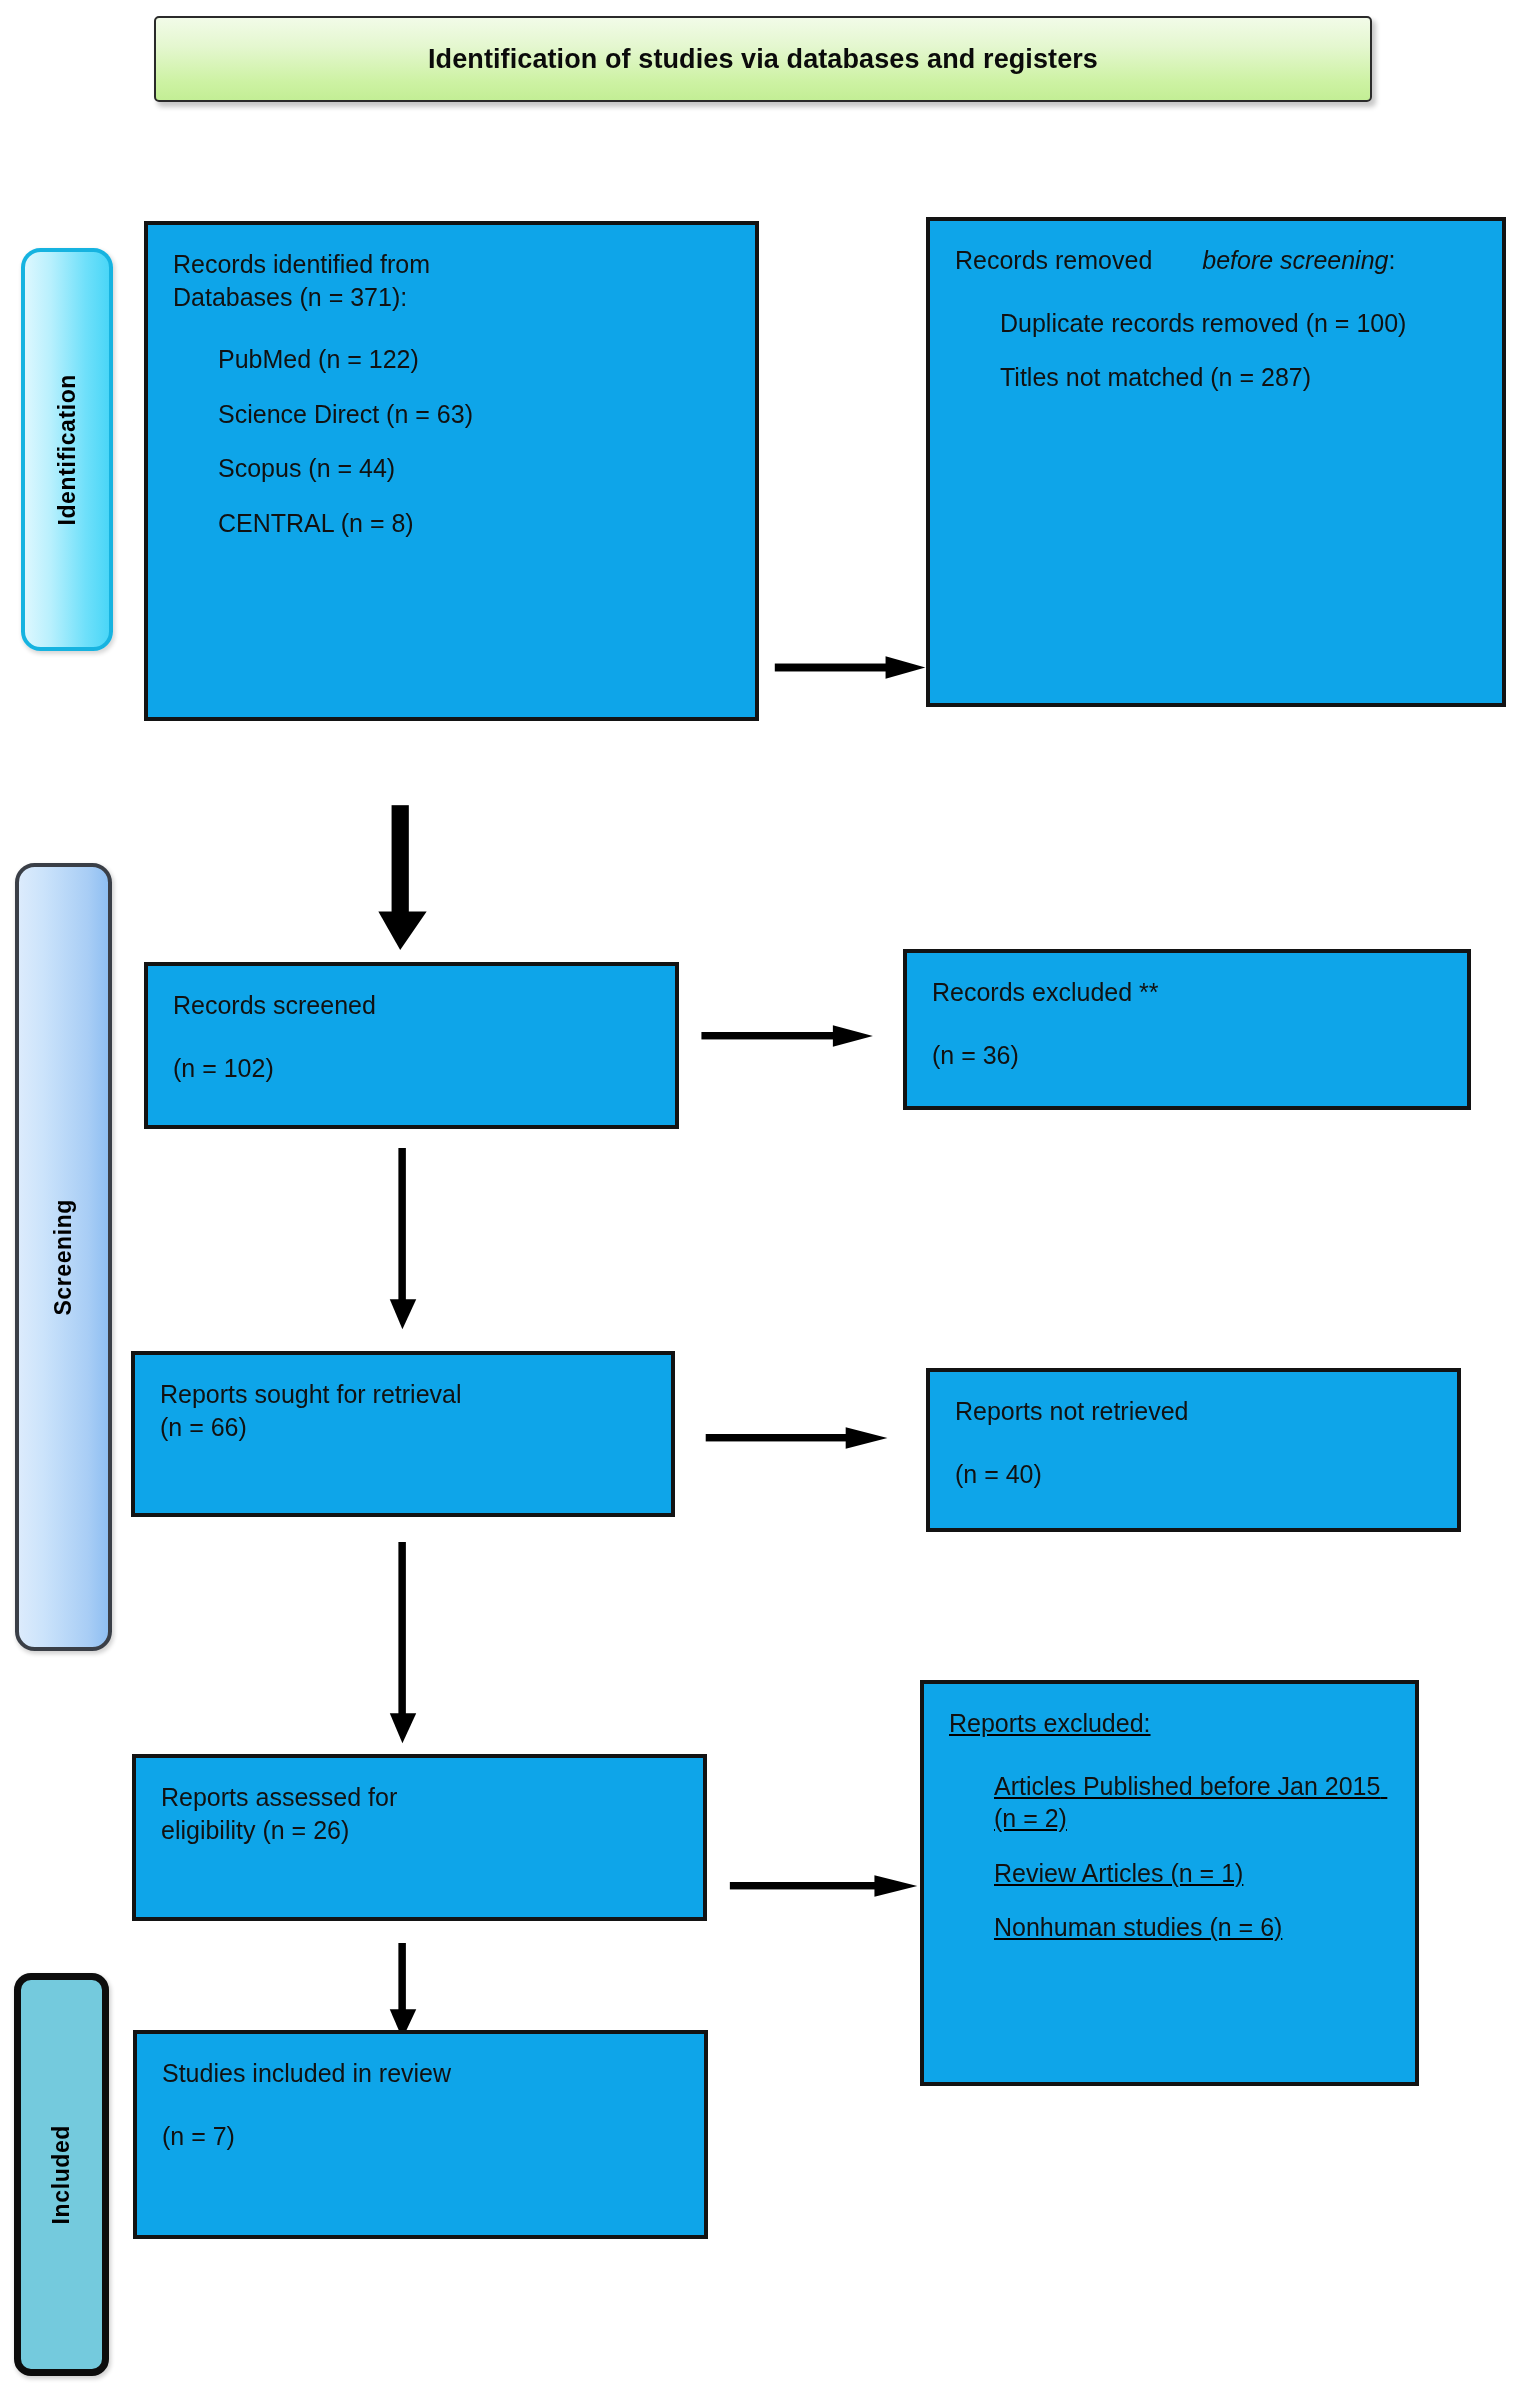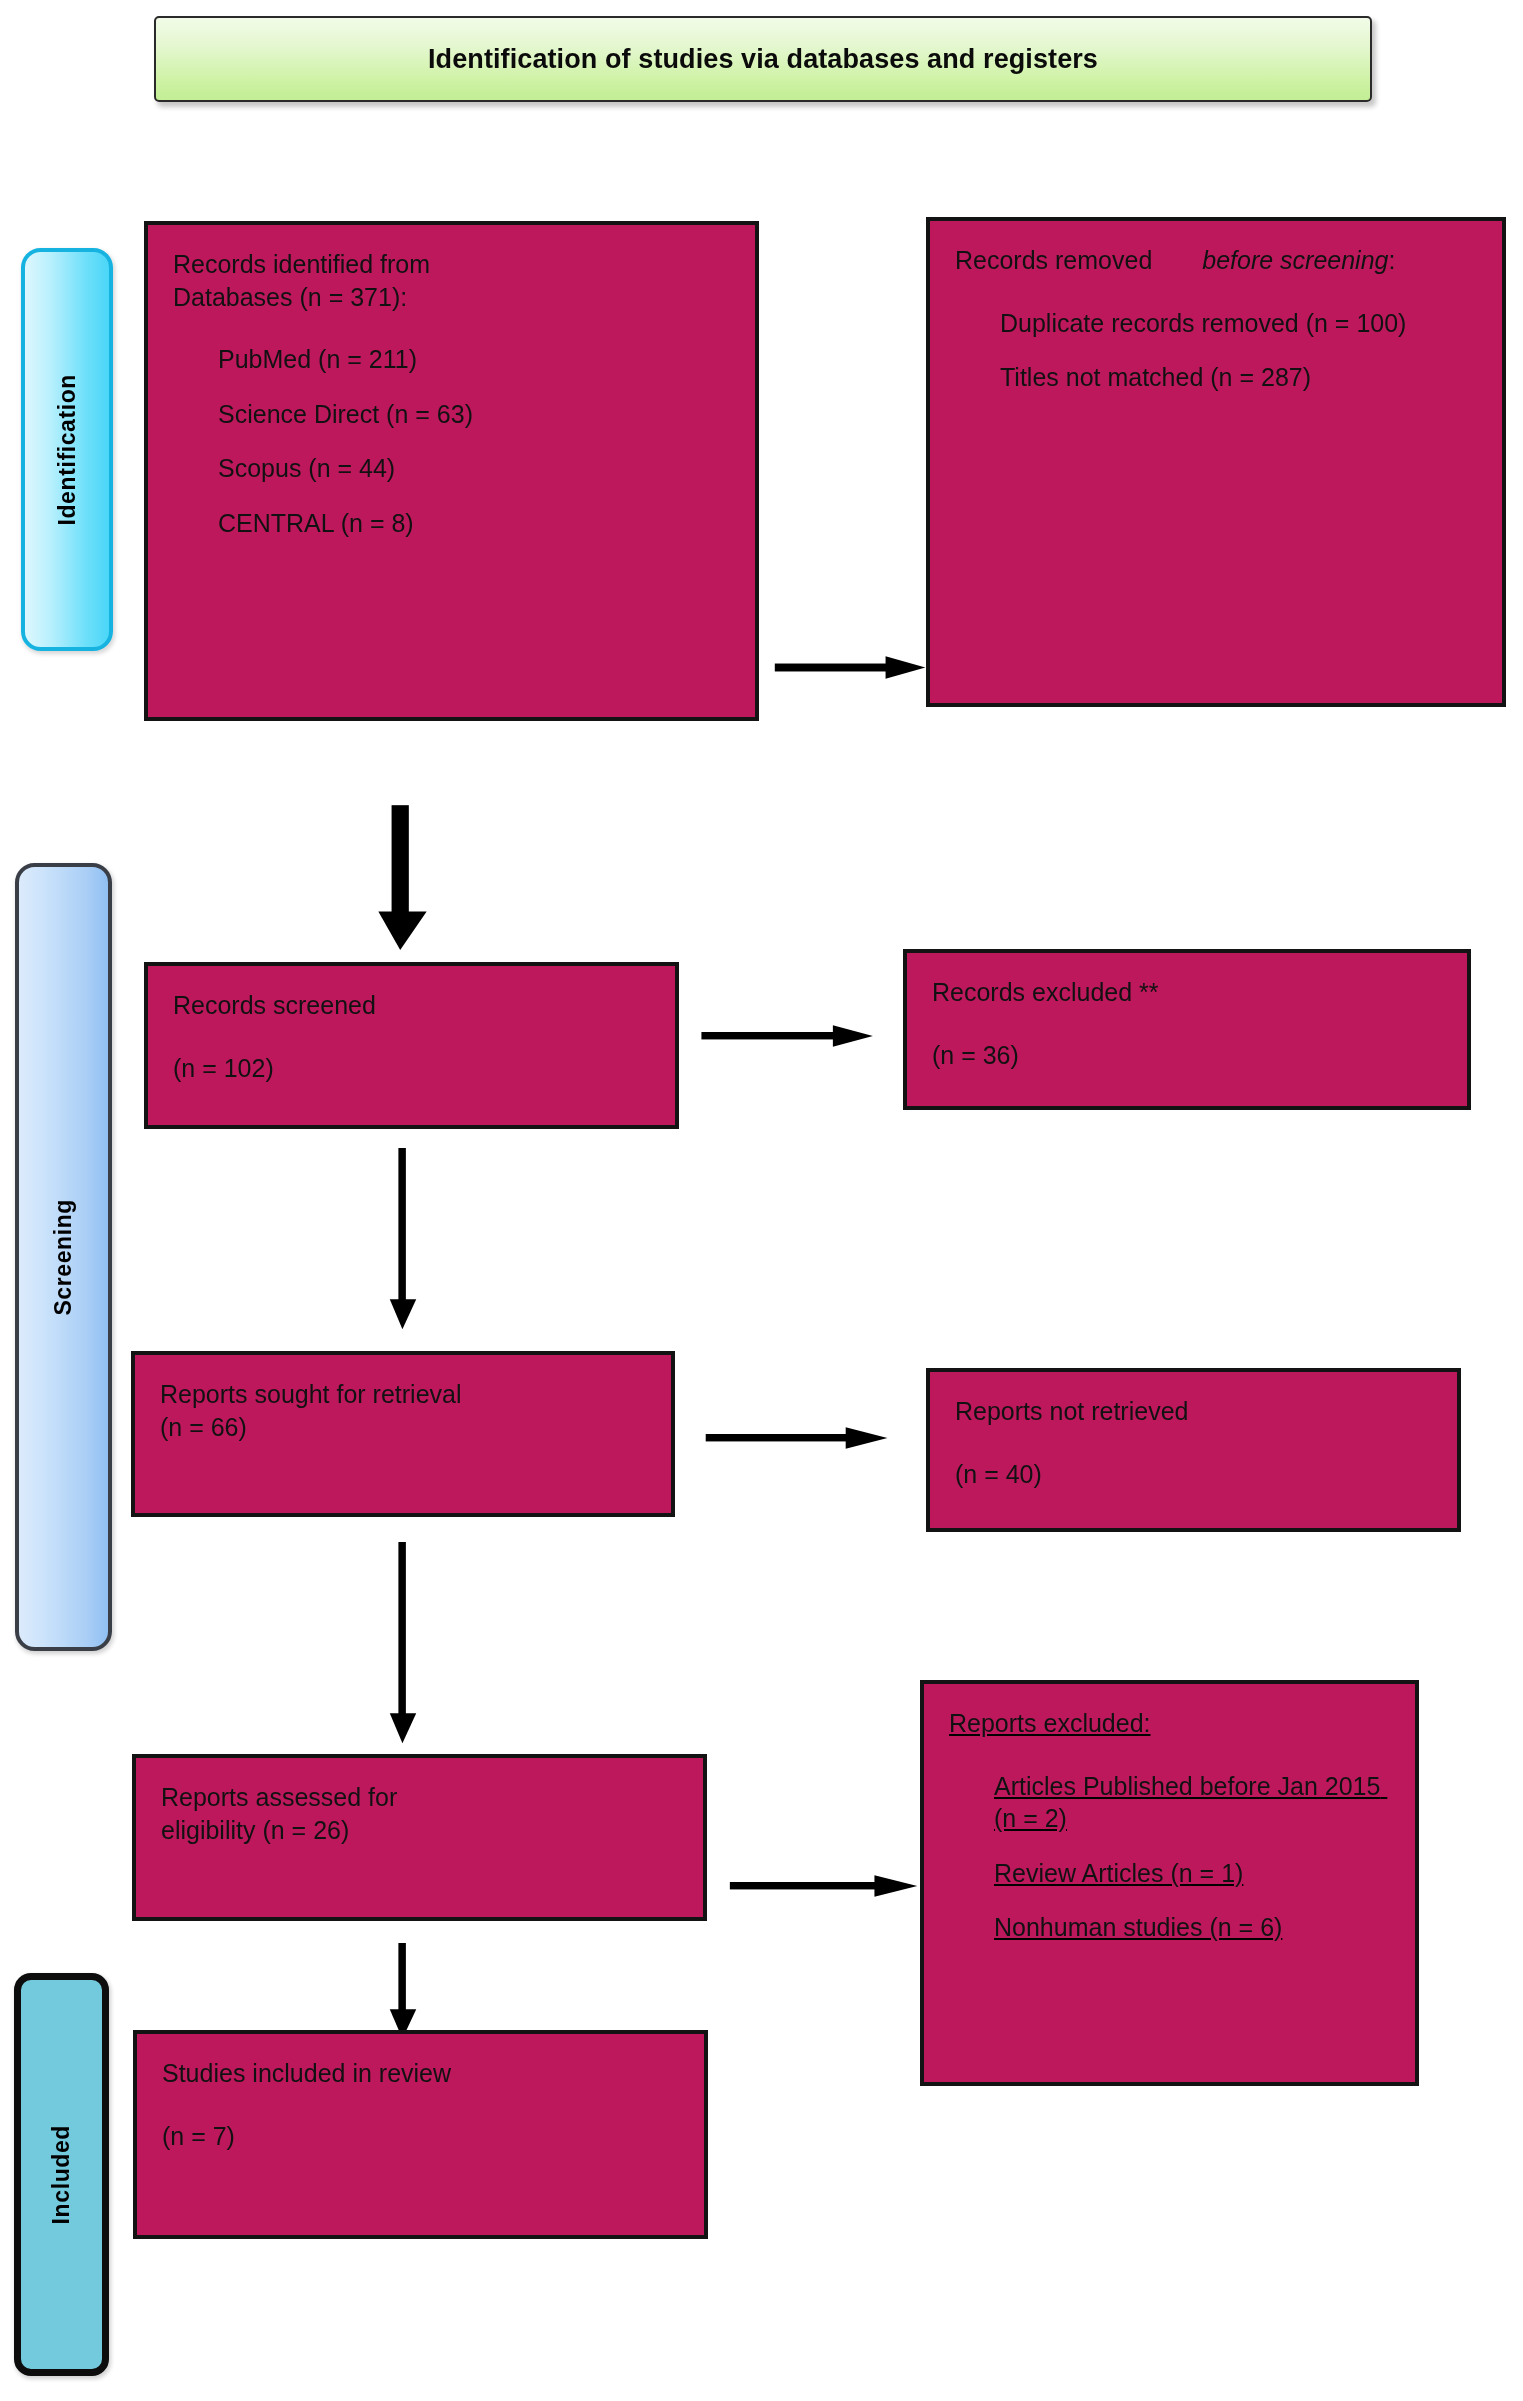--- a/index.html
+++ b/index.html
@@ -88,21 +88,21 @@
     border: 7px solid #0d0d0d;
     border-radius: 17px;
     background: #74cadd;
     box-shadow: 1.7px 2.3px 4.6px rgba(0,0,0,0.18);
   }
 
   
   .flow-box {
     position: absolute;
     box-sizing: border-box;
-    background: #be185d;
+    background: #0ea5e9;
     border: 4.6px solid #131313;
     padding: 23px 19.6px 17px 25px;
   }
   .box-line {
     font-size: 25px;
     line-height: 1.30;
     color: #111111;
     white-space: pre-wrap;
   }
   .box-line.indent {
@@ -156,21 +156,21 @@
     <span class="phase-label">Screening</span>
   </div>
 
   <div class="phase-bar phase-included">
     <span class="phase-label">Included</span>
   </div>
 
   <div class="flow-box box-identified">
     <div class="box-line">Records identified from</div>
     <div class="box-line">Databases (n = 371):</div>
-    <div class="box-line indent gap-lg">PubMed (n = 211)</div>
+    <div class="box-line indent gap-lg">PubMed (n = 122)</div>
     <div class="box-line indent gap">Science Direct (n = 63)</div>
     <div class="box-line indent gap">Scopus (n = 44)</div>
     <div class="box-line indent gap">CENTRAL (n = 8)</div>
   </div>
 
   <div class="flow-box box-removed">
     <div class="box-line"><span>Records removed </span><span class="italic">before screening</span><span>:</span></div>
     <div class="box-line indent gap-lg">Duplicate records removed (n = 100)</div>
     <div class="box-line indent gap">Titles not matched (n = 287)</div>
   </div>

